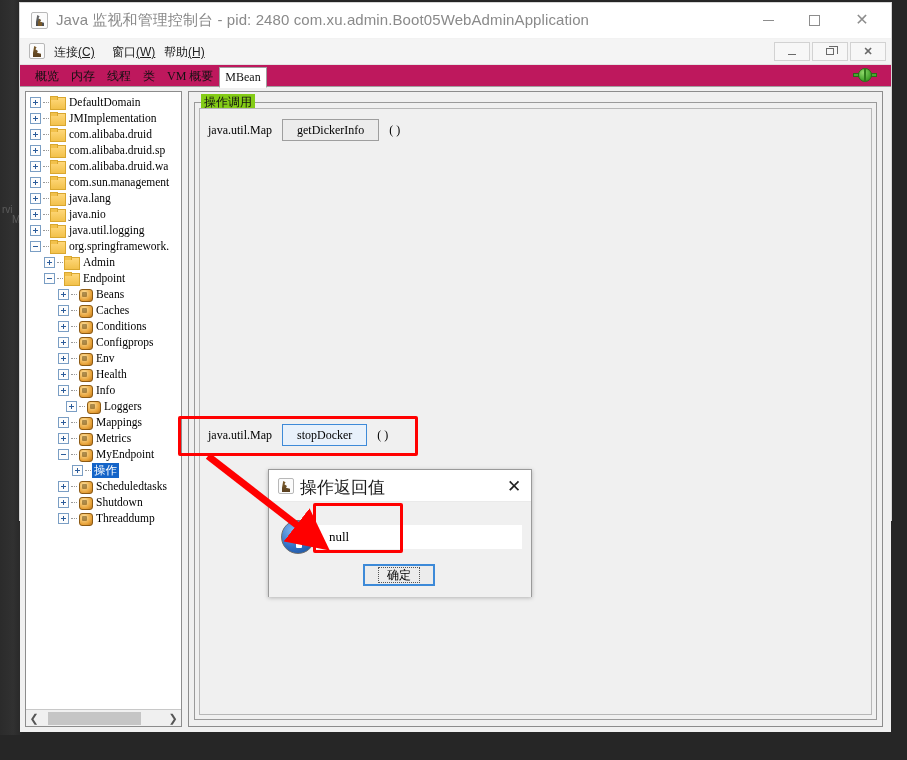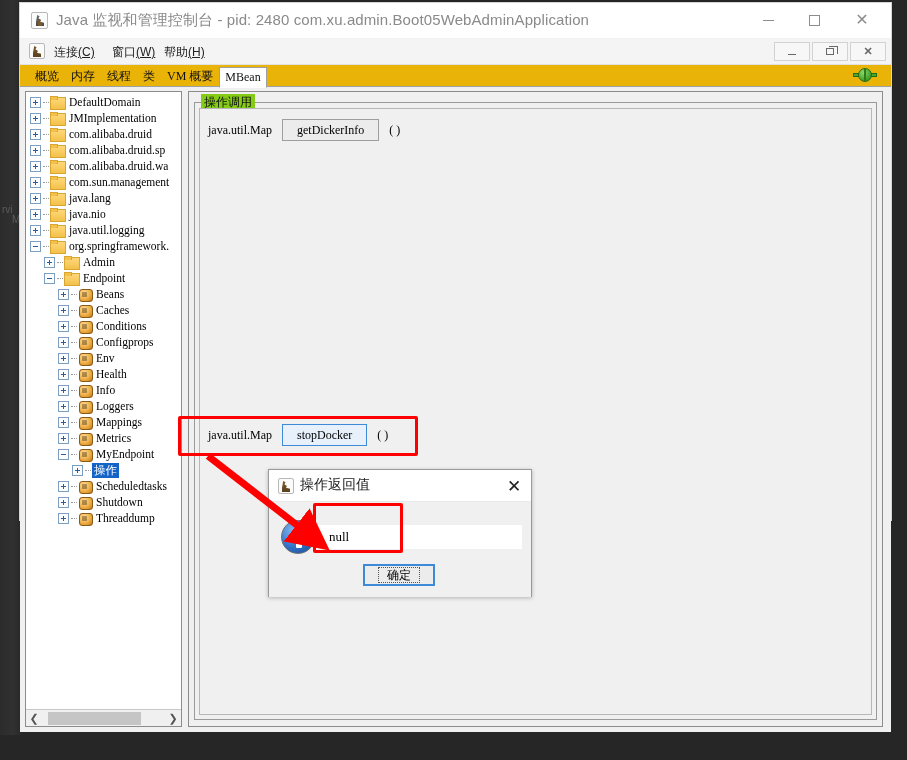--- a/index.html
+++ b/index.html
@@ -125,21 +125,21 @@
   #inner-close { right: 5px; }
   .ig-min { width: 8px; height: 1px; background: #6a6a6a; margin-top:6px; }
   .ig-max { width: 8px; height: 7px; border: 1px solid #6a6a6a; position:relative; }
   .ig-max::after{content:"";position:absolute;left:2px;top:-3px;width:8px;height:7px;border:1px solid #6a6a6a;border-bottom:none;border-left:none;}
   .ig-x { font-size: 11px; font-weight: bold; color:#6a6a6a; font-family:"Liberation Sans",sans-serif;}
 
   
   #tab-bar {
     position: relative;
     height: 22px;
-    background: #eab308;
+    background: #be185d;
     border-bottom: 1px solid #a0a0a0;
   }
   #tab-strip { position:absolute; left:9px; top:0; display:flex; align-items:flex-end; height:22px;}
   .tab {
     font-family: "Liberation Serif", serif;
     font-size: 12px;
     color: #111;
     padding: 2px 5px 3px 5px;
     height: 21px;
     display:flex; align-items:center;
@@ -323,21 +323,21 @@
     position:absolute; left:9px; top:8px; width:16px; height:16px;
     border:1px solid #b8b8b8; background:#fbfbfb; border-radius:2px;
   }
   #dlg-java-icon::after{
     content:"";position:absolute;left:3px;top:2px;width:8px;height:11px;
     background:linear-gradient(#7b5b2b,#5a4020);
     clip-path: polygon(15% 0,45% 12%,30% 30%,62% 45%,50% 62%,100% 70%,100% 100%,0 100%,0 62%);
   }
   #dlg-title-text {
     position:absolute; left:31px; top:6px;
-    font-size:14px; color:#1a1a1a;
+    font-size:17px; color:#1a1a1a;
   }
   #dlg-close {
     position:absolute; right:4px; top:3px; width:26px; height:26px;
     display:flex; align-items:center; justify-content:center;
     font-size:17px; color:#222; font-family:"Liberation Sans",sans-serif;
   }
   #dlg-body { position:relative; height:95px; background:#f0f0f0; }
   #dlg-info-icon {
     position:absolute; left:12px; top:18px; width:34px; height:34px;
     border-radius:50%;
@@ -559,21 +559,21 @@
               <span class="dots"></span>
               <span class="mbean-ico"></span>
               <span class="tlabel">Health</span>
             </div>
             <div class="tnode" style="padding-left: 32px;">
               <span class="toggle plus"></span>
               <span class="dots"></span>
               <span class="mbean-ico"></span>
               <span class="tlabel">Info</span>
             </div>
-            <div class="tnode" style="padding-left: 32px;">
+            <div class="tnode" style="padding-left: 40px;">
               <span class="toggle plus"></span>
               <span class="dots"></span>
               <span class="mbean-ico"></span>
               <span class="tlabel">Loggers</span>
             </div>
             <div class="tnode" style="padding-left: 32px;">
               <span class="toggle plus"></span>
               <span class="dots"></span>
               <span class="mbean-ico"></span>
               <span class="tlabel">Mappings</span>

